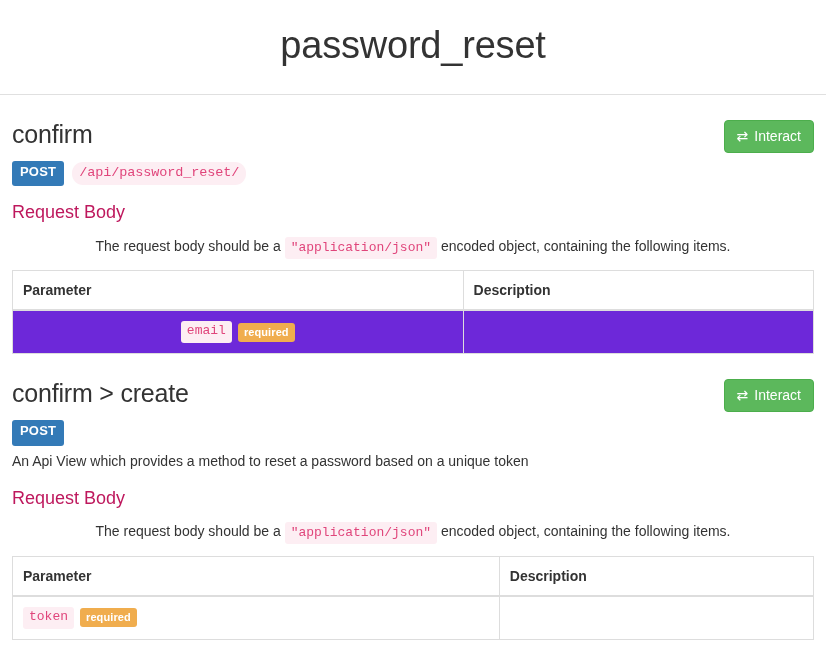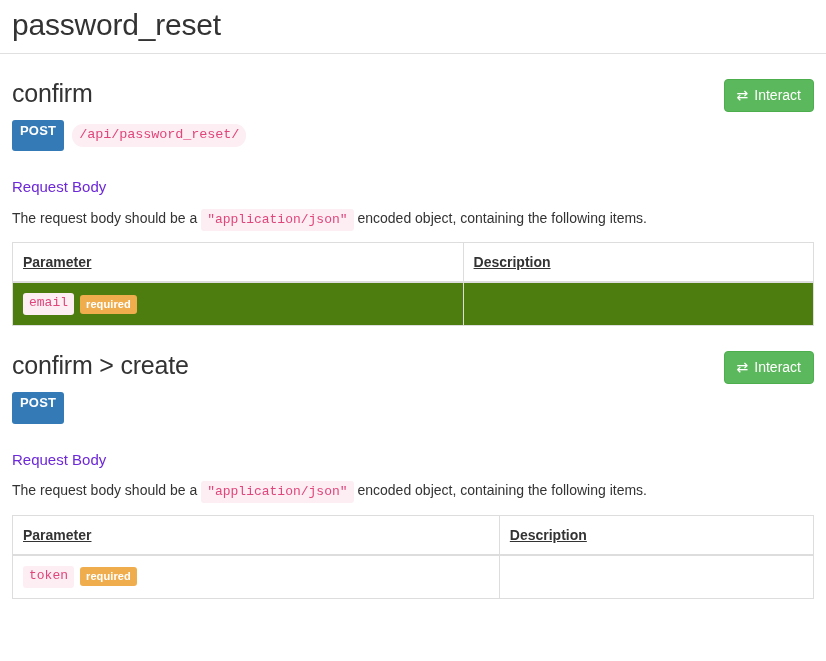--- a/index.html
+++ b/index.html
@@ -17,27 +17,28 @@
   }
   .page {
     position: relative;
     width: 826px;
     box-sizing: border-box;
     padding: 0 12px;
   }
 
   
   .page-title {
-    font-size: 30px;
+    font-size: 38px;
     font-weight: normal;
     color: #333333;
-    margin: 0;
+    margin: 16px;
     padding: 8px 0 10px 0;
     line-height: 1.15;
     letter-spacing: -0.2px;
+    text-align: center;
   }
   .title-rule {
     height: 1px;
     background: #e0e0e0;
     margin: 0 -12px 0 -12px;
     border: 0;
   }
 
   
   .section {
@@ -92,21 +93,21 @@
     gap: 8px;
     line-height: 1;
   }
   .method-badge {
     display: inline-block;
     background: #337ab7;
     color: #ffffff;
     font-size: 13px;
     font-weight: bold;
     font-family: "Liberation Sans", sans-serif;
-    padding: 4px 8px 14px 8px;
+    padding: 4px 8px 8px 8px;
     border-radius: 3px;
     line-height: 1.05;
     letter-spacing: 0.2px;
   }
   .endpoint-path {
     display: inline-block;
     font-family: "Liberation Mono", monospace;
     font-size: 13.5px;
     color: #e0457b;
     background: #fdeef3;
@@ -120,31 +121,32 @@
   .description {
     font-size: 14px;
     line-height: 1.5;
     color: #333333;
     margin: 5px 0 0 0;
     max-width: 760px;
   }
 
   
   .subsection-title {
-    font-size: 15px;
+    font-size: 18px;
     font-weight: normal;
-    color: #6d28d9;
-    margin: 26px 0 0 0;
+    color: #be185d;
+    margin: 15px 0 0 0;
     line-height: 1.3;
   }
   .body-note {
     font-size: 14px;
     line-height: 1.5;
     color: #333333;
     margin: 11px 0 0 0;
+    text-align: center;
   }
   code.inline {
     font-family: "Liberation Mono", monospace;
     font-size: 13px;
     color: #e0457b;
     background: #fdeef3;
     padding: 3px 6px 4px 6px;
     border-radius: 3px;
     white-space: nowrap;
   }
@@ -164,28 +166,28 @@
     vertical-align: middle;
   }
   .params-table th {
     font-size: 14px;
     font-weight: bold;
     color: #333333;
     padding: 11px 10px 11px 10px;
     background: #ffffff;
     border-bottom-width: 2px;
     border-bottom-color: #dddddd;
-    text-decoration: underline;
   }
   .params-table td {
     padding: 10px 10px 10px 10px;
     height: 20px;
   }
   .params-table tbody tr.striped td {
-    background: #4d7c0f;
+    background: #6d28d9;
+    text-align: center;
   }
   .param-name {
     font-family: "Liberation Mono", monospace;
     font-size: 13px;
     color: #e0457b;
     background: #fdeef3;
     padding: 3px 6px 4px 6px;
     border-radius: 3px;
     display: inline-block;
     line-height: 1.15;
@@ -273,20 +275,21 @@
       <button class="interact-btn">
         <span class="swap-icon">⇄</span>
         <span>Interact</span>
       </button>
     </div>
 
     <div class="method-line">
       <span class="method-badge">POST</span>
     </div>
 
+    <p class="description">An Api View which provides a method to reset a password based on a unique token</p>
 
     <h3 class="subsection-title">Request Body</h3>
 
     <p class="body-note">
       <span>The request body should be a</span>
       <code class="inline">"application/json"</code>
       <span>encoded object, containing the following items.</span>
     </p>
 
     <table class="params-table table-2">

